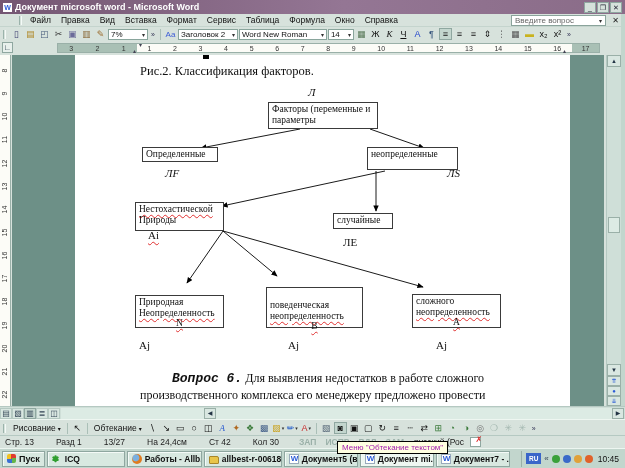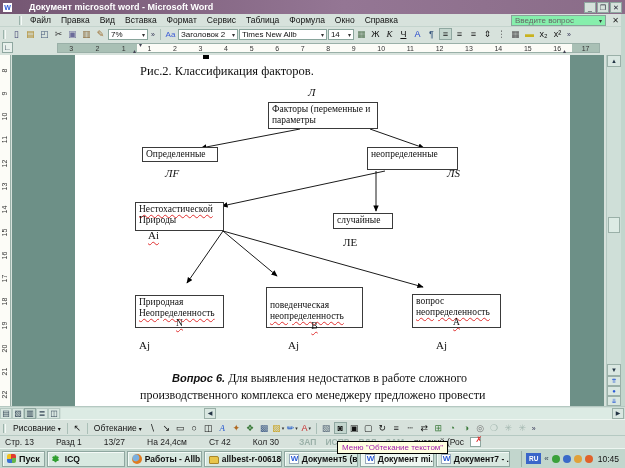--- a/index.html
+++ b/index.html
@@ -2,33 +2,33 @@
 <html><head>
 <meta charset="utf-8">
 <style>
   *{margin:0;padding:0;box-sizing:border-box;}
   html,body{width:625px;height:468px;overflow:hidden;}
   body{font-family:"Liberation Sans",sans-serif;background:#d7e2dc;position:relative;color:#111;}
 
   
   .titlebar{position:absolute;left:0;top:0;width:625px;height:14px;
     background:linear-gradient(90deg,#745672,#947694 55%,#8a6c88);
-    color:#fff;font-size:9px;font-weight:700;display:flex;align-items:center;gap:17px;padding:6px 3px;}
+    color:#fff;font-size:9px;font-weight:700;display:flex;align-items:center;gap:3px;padding:6px 3px;}
   .appicon{width:9px;height:9px;background:#fff;color:#2a5bd7;font-size:7px;font-weight:700;
     line-height:9px;text-align:center;flex:0 0 auto;}
   .winctl{margin-left:auto;display:flex;gap:1px;}
   .ctl{width:12px;height:11px;background:#d5e1db;border:1px solid #8fa7a0;color:#223;
     font-size:7px;line-height:9px;text-align:center;font-weight:400;}
 
   
   .menubar{position:absolute;left:0;top:14px;width:625px;height:13px;background:#d7e2dc;
     display:flex;align-items:center;font-size:8.5px;padding:0 4px 0 18px;border-bottom:1px solid #c4d4cd;}
   .grip{width:3px;height:9px;border-left:1px solid #9bb3ab;border-right:1px solid #f4faf7;margin:0 3px 0 1px;}
   .mitem{padding:0 5px;white-space:nowrap;}
-  .askbox{margin-left:auto;width:95px;height:11px;background:#86efac;border:1px solid #8aa39b;
+  .askbox{margin-left:auto;width:95px;height:11px;background:#ffffff;border:1px solid #8aa39b;
     font-size:8px;color:#666;display:flex;align-items:center;padding:0 3px;gap:2px;}
   .askbox .arr{margin-left:auto;font-size:6px;color:#333;}
   .menuclose{width:11px;height:11px;text-align:center;font-size:8px;line-height:11px;color:#222;margin-left:4px;}
 
   
   .toolbar{position:absolute;left:0;top:27px;width:625px;height:14px;display:flex;align-items:center;
     gap:1px;padding:0 2px;font-size:9px;}
   .tbico{width:13px;height:12px;display:flex;align-items:center;justify-content:center;font-size:9px;flex:0 0 auto;}
   .tbico.pressed{background:#c3d6ce;border:1px solid #8fa7a0;}
   .tbico.dim{color:#a4b8b0 !important;}
@@ -62,21 +62,21 @@
   .page{position:absolute;left:63px;top:0;width:495px;height:351px;background:#fff;}
   .pagemark{position:absolute;left:128px;top:0;width:6px;height:4px;background:#000;}
   .caption{position:absolute;left:65px;top:9px;font-family:"Liberation Serif",serif;font-size:12.5px;}
   .dbox{position:absolute;border:1px solid #3a3a3a;background:#fff;
     font-family:"Liberation Serif",serif;font-size:9.5px;line-height:10.5px;padding:1px 3px;}
   .dline.ctr{text-align:center;}
   .sp{text-decoration:underline wavy #e03030 1px;text-underline-offset:2px;}
   .dlabel{position:absolute;font-family:"Liberation Serif",serif;font-size:11px;}
   .it{font-style:italic;}
   .q1,.q2{position:absolute;font-family:"Liberation Serif",serif;font-size:12px;white-space:nowrap;}
-  .q1 b{font-family:Liberation Sans, sans-serif;font-style:italic;font-size:11px;}
+  .q1 b{font-family:Liberation Mono, monospace;font-style:italic;font-size:13px;}
   .arrows{position:absolute;left:0;top:0;pointer-events:none;}
 
   
   .vscroll{position:absolute;left:606px;top:55px;width:15px;height:351px;background:#cfdfd8;
     display:flex;flex-direction:column;border-left:1px solid #b5c9c2;}
   .sbtn{height:12px;background:#d9e7e1;border:1px solid #9ab0a8;font-size:6px;line-height:10px;
     text-align:center;color:#234;flex:0 0 auto;}
   .strack{flex:1;position:relative;}
   .sthumb{position:absolute;left:1px;right:1px;top:150px;height:16px;background:#dcebe4;border:1px solid #9ab0a8;}
   .browse{height:10px;flex:0 0 auto;background:#d9e7e1;border:1px solid #9ab0a8;
@@ -174,21 +174,21 @@
     <span class="arr">▾</span>
   </span>
   <span class="ovf">»</span>
   <span class="sep"></span>
   <span class="tbico" style="color:#3b5bd6;font-size:8px">Аа</span>
   <span class="combo" style="width:60px">
     <span>Заголовок 2</span>
     <span class="arr">▾</span>
   </span>
   <span class="combo" style="width:88px">
-    <span>Times New Allb</span>
+    <span>Word New Roman</span>
     <span class="arr">▾</span>
   </span>
   <span class="combo" style="width:26px">
     <span>14</span>
     <span class="arr">▾</span>
   </span>
   <div class="repc">
     
   <span class="tbico" style="color: rgb(90, 122, 90);">▦</span><span class="tbico">Ж</span><span class="tbico ital">К</span><span class="tbico und">Ч</span><span class="tbico" style="color: rgb(34, 68, 204);">А</span><span class="tbico" style="color: rgb(51, 82, 122);">¶</span><span class="tbico pressed">≡</span><span class="tbico">≡</span><span class="tbico">≡</span><span class="tbico">⇕</span><span class="tbico" style="color: rgb(85, 85, 85);">⋮</span><span class="tbico" style="color: rgb(85, 85, 85);">▦</span><span class="tbico" style="color: rgb(201, 179, 31);">▬</span><span class="tbico">x₂</span><span class="tbico">x²</span></div>
   <span class="ovf">»</span>
@@ -311,21 +311,21 @@
         <div class="dline sp ctr">N</div>
       </div>
     <div class="dbox" style="left:191px;top:232px;width:97px;height:41px;padding-top:12px">
 
     <div class="dline">поведенческая</div>
         <div class="dline sp">неопределенность</div>
         <div class="dline sp ctr">В</div>
       </div>
     <div class="dbox" style="left:337px;top:239px;width:89px;height:34px">
 
-    <div class="dline">вопрос</div>
+    <div class="dline">сложного</div>
         <div class="dline sp">неопределенность</div>
         <div class="dline sp ctr">А</div>
       </div>
 
     <span class="dlabel" style="left:64px;top:284px">Аj</span>
     <span class="dlabel" style="left:213px;top:284px">Аj</span>
     <span class="dlabel" style="left:361px;top:284px">Аj</span>
 
     <div class="q1" style="left:97px;top:316px">
       <b>Вопрос 6.</b><span>  Для выявления недостатков в работе сложного</span>

